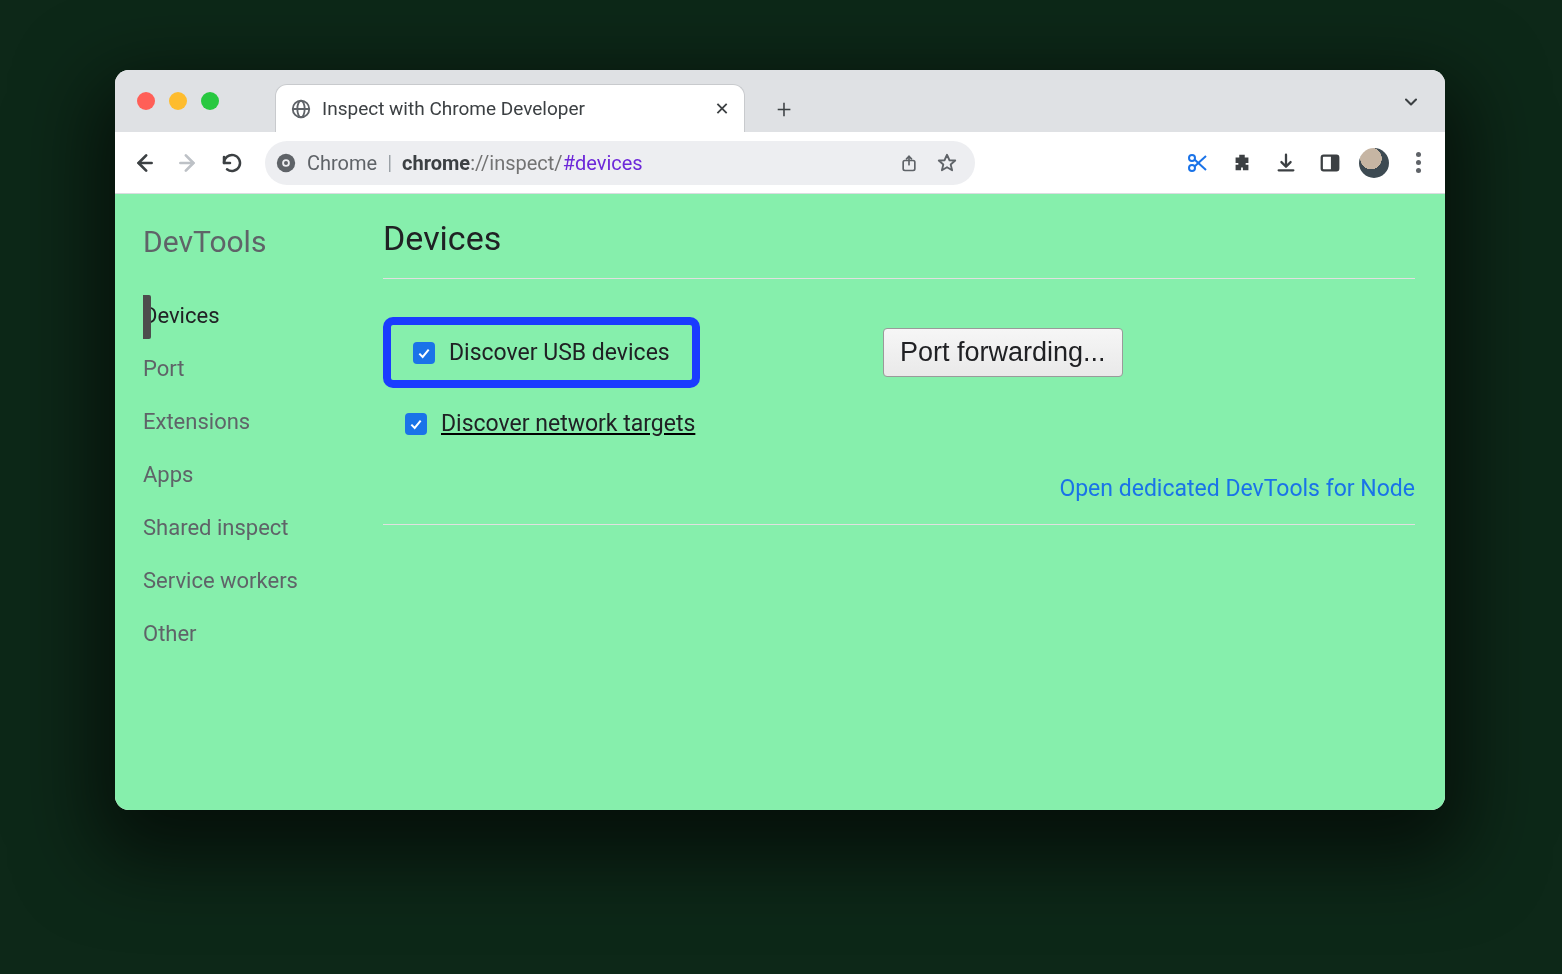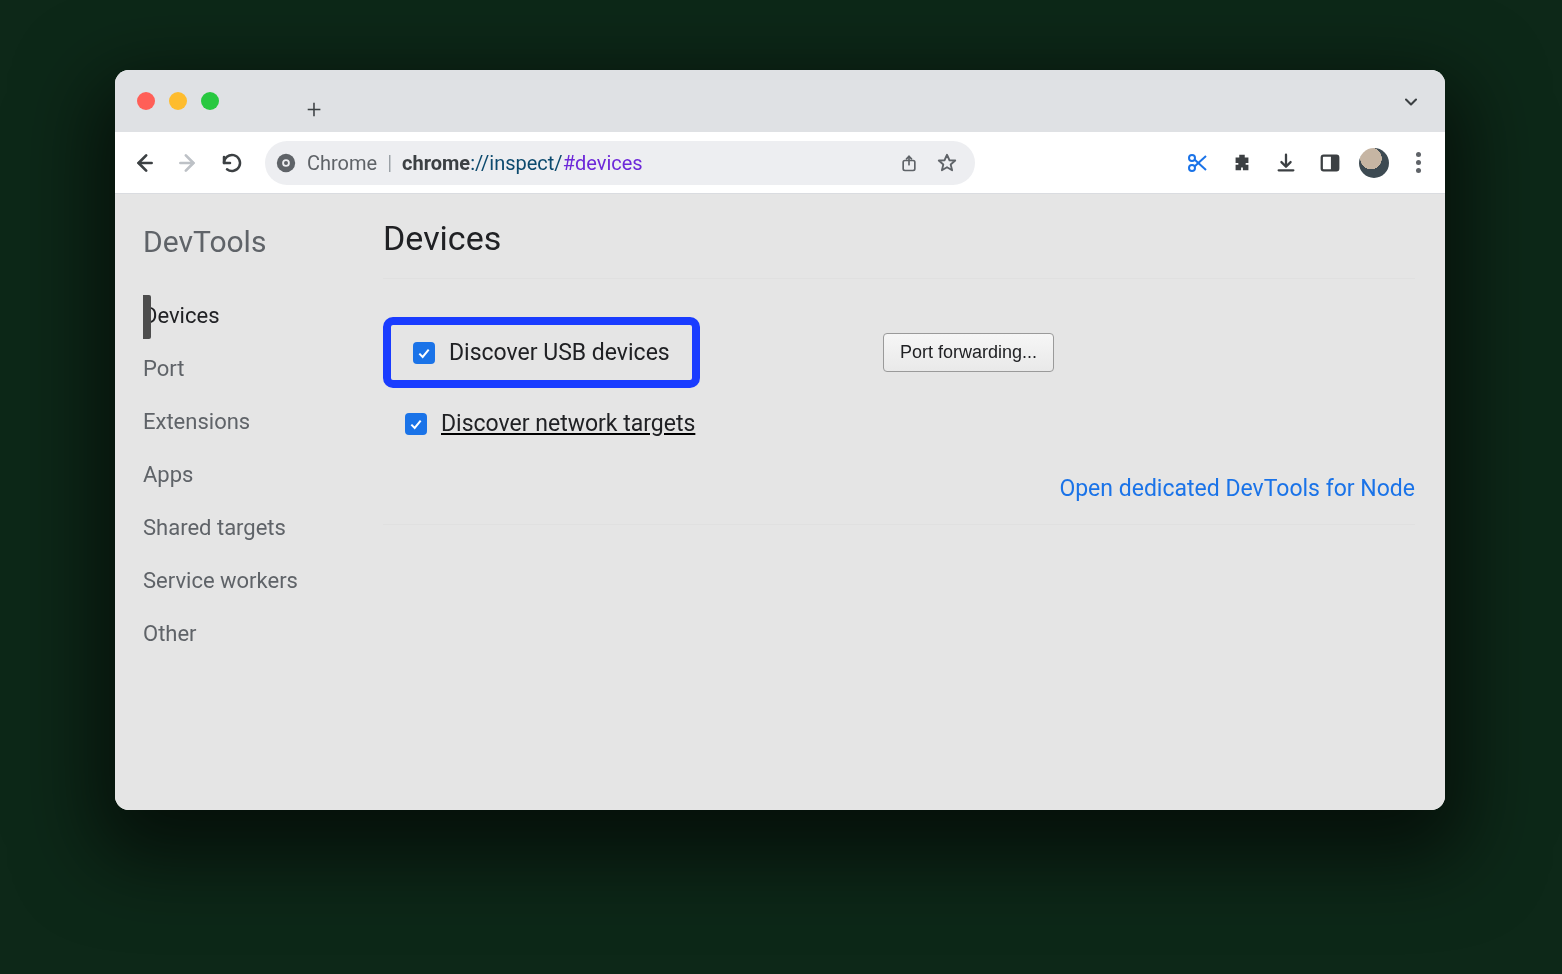--- a/index.html
+++ b/index.html
@@ -107,41 +107,41 @@
     padding: 0 14px 0 10px;
     gap: 10px;
     font-size: 20px;
     color: #3c4043;
     margin-left: 6px;
   }
   .omnibox .chrome-icon { width:22px; height:22px; flex:0 0 auto;}
   .omnibox .prefix { color:#5f6368; }
   .omnibox .sep { color:#9aa0a6; }
   .omnibox .scheme { color:#3c4043; font-weight:700;}
-  .omnibox .rest { color:#0c4a6e; }
+  .omnibox .rest { color:#737373; }
   .omnibox .hash { color:#6d28d9; }
   .omnibox .spacer { flex:1; }
   .omni-icon { width:28px; display:flex; align-items:center; justify-content:center; color:#5f6368;}
   .toolbar-right {
     display:flex; align-items:center; gap: 14px; margin-left:auto;
   }
   .tool-icon { width:30px; height:30px; display:flex; align-items:center; justify-content:center; color:#3c4043; cursor:pointer;}
   .scissors { color:#1a73e8; }
   .avatar {
     width:30px; height:30px; border-radius:50%;
     background: radial-gradient(circle at 40% 35%, #c6b5a3 0 40%, #3d4a52 41% 100%);
     cursor:pointer;
   }
   .kebab { display:flex; flex-direction:column; gap:3px; align-items:center; justify-content:center;}
   .kebab span{width:5px;height:5px;background:#5f6368;border-radius:50%;}
   
   .content {
     flex:1;
     display:flex;
-    background: #e5e5e5;
+    background: #86efac;
   }
   .sidebar {
     width: 260px;
     padding: 30px 0 0 28px;
   }
   .sidebar h1 {
     font-size: 30px; font-weight:400; color:#5f6368;
     margin-bottom: 30px;
   }
   .side-list .side-item {
@@ -186,21 +186,21 @@
   }
   .checkbox {
     width: 22px; height:22px; border-radius:4px;
     background:#1a73e8;
     display:flex;align-items:center;justify-content:center;
     flex:0 0 auto;
   }
   .checkbox svg { width:16px; height:16px; stroke:#fff; stroke-width:3; fill:none;}
   .row-label { font-size: 23px; color:#202124;}
   .win-button {
-    font-size: 18px; color:#202124;
+    font-size: 27px; color:#202124;
     background: linear-gradient(#f6f6f6,#e9e9e9);
     border:1px solid #9a9a9a;
     border-radius: 4px;
     padding: 8px 16px;
     cursor:pointer;
   }
   .divider-row { border-bottom:1px solid #e0e0e0; padding: 22px 0;}
   .link-row a {
     color:#1a73e8; font-size:23px; text-decoration:none; cursor:pointer;
   }
@@ -210,20 +210,31 @@
 
 <div class="window">
 
   <div class="titlebar">
     <div class="traffic-lights">
       <div class="tl tl-close"></div>
       <div class="tl tl-min"></div>
       <div class="tl tl-max"></div>
     </div>
     <div class="tabs">
+      <div class="tab">
+        <span class="globe">
+          <svg viewBox="0 0 24 24">
+              <circle cx="12" cy="12" r="9" fill="none" stroke="#5f6368" stroke-width="2"></circle>
+              <ellipse cx="12" cy="12" rx="4" ry="9" fill="none" stroke="#5f6368" stroke-width="2"></ellipse>
+              <line x1="3" y1="12" x2="21" y2="12" stroke="#5f6368" stroke-width="2"></line>
+            </svg>
+        </span>
+        <span class="title">Inspect with Chrome Developer</span>
+        <span class="close">✕</span>
+      </div>
       <div class="newtab">+</div>
     </div>
     <div class="tab-chevron">
       <svg width="20" height="20" viewBox="0 0 24 24">
           <polyline points="6 9 12 15 18 9" fill="none" stroke="#3c4043" stroke-width="2.5" stroke-linecap="round" stroke-linejoin="round"></polyline>
         </svg>
     </div>
   </div>
 
   <div class="toolbar">
@@ -314,21 +325,21 @@
     <div class="sidebar sidebar-wrap">
       <h1>DevTools</h1>
       <div class="side-list">
         <div style="position:relative;">
           <div class="active-marker" style="top:6px"></div>
           <div class="side-item active">Devices</div>
         </div>
         <div class="side-item">Port</div>
         <div class="side-item">Extensions</div>
         <div class="side-item">Apps</div>
-        <div class="side-item">Shared targets</div>
+        <div class="side-item">Shared inspect</div>
         <div class="side-item">Service workers</div>
         <div class="side-item">Other</div>
       </div>
     </div>
 
     <div class="main">
       <h2>Devices</h2>
       <div class="section-divider"></div>
 
       <div class="row">

